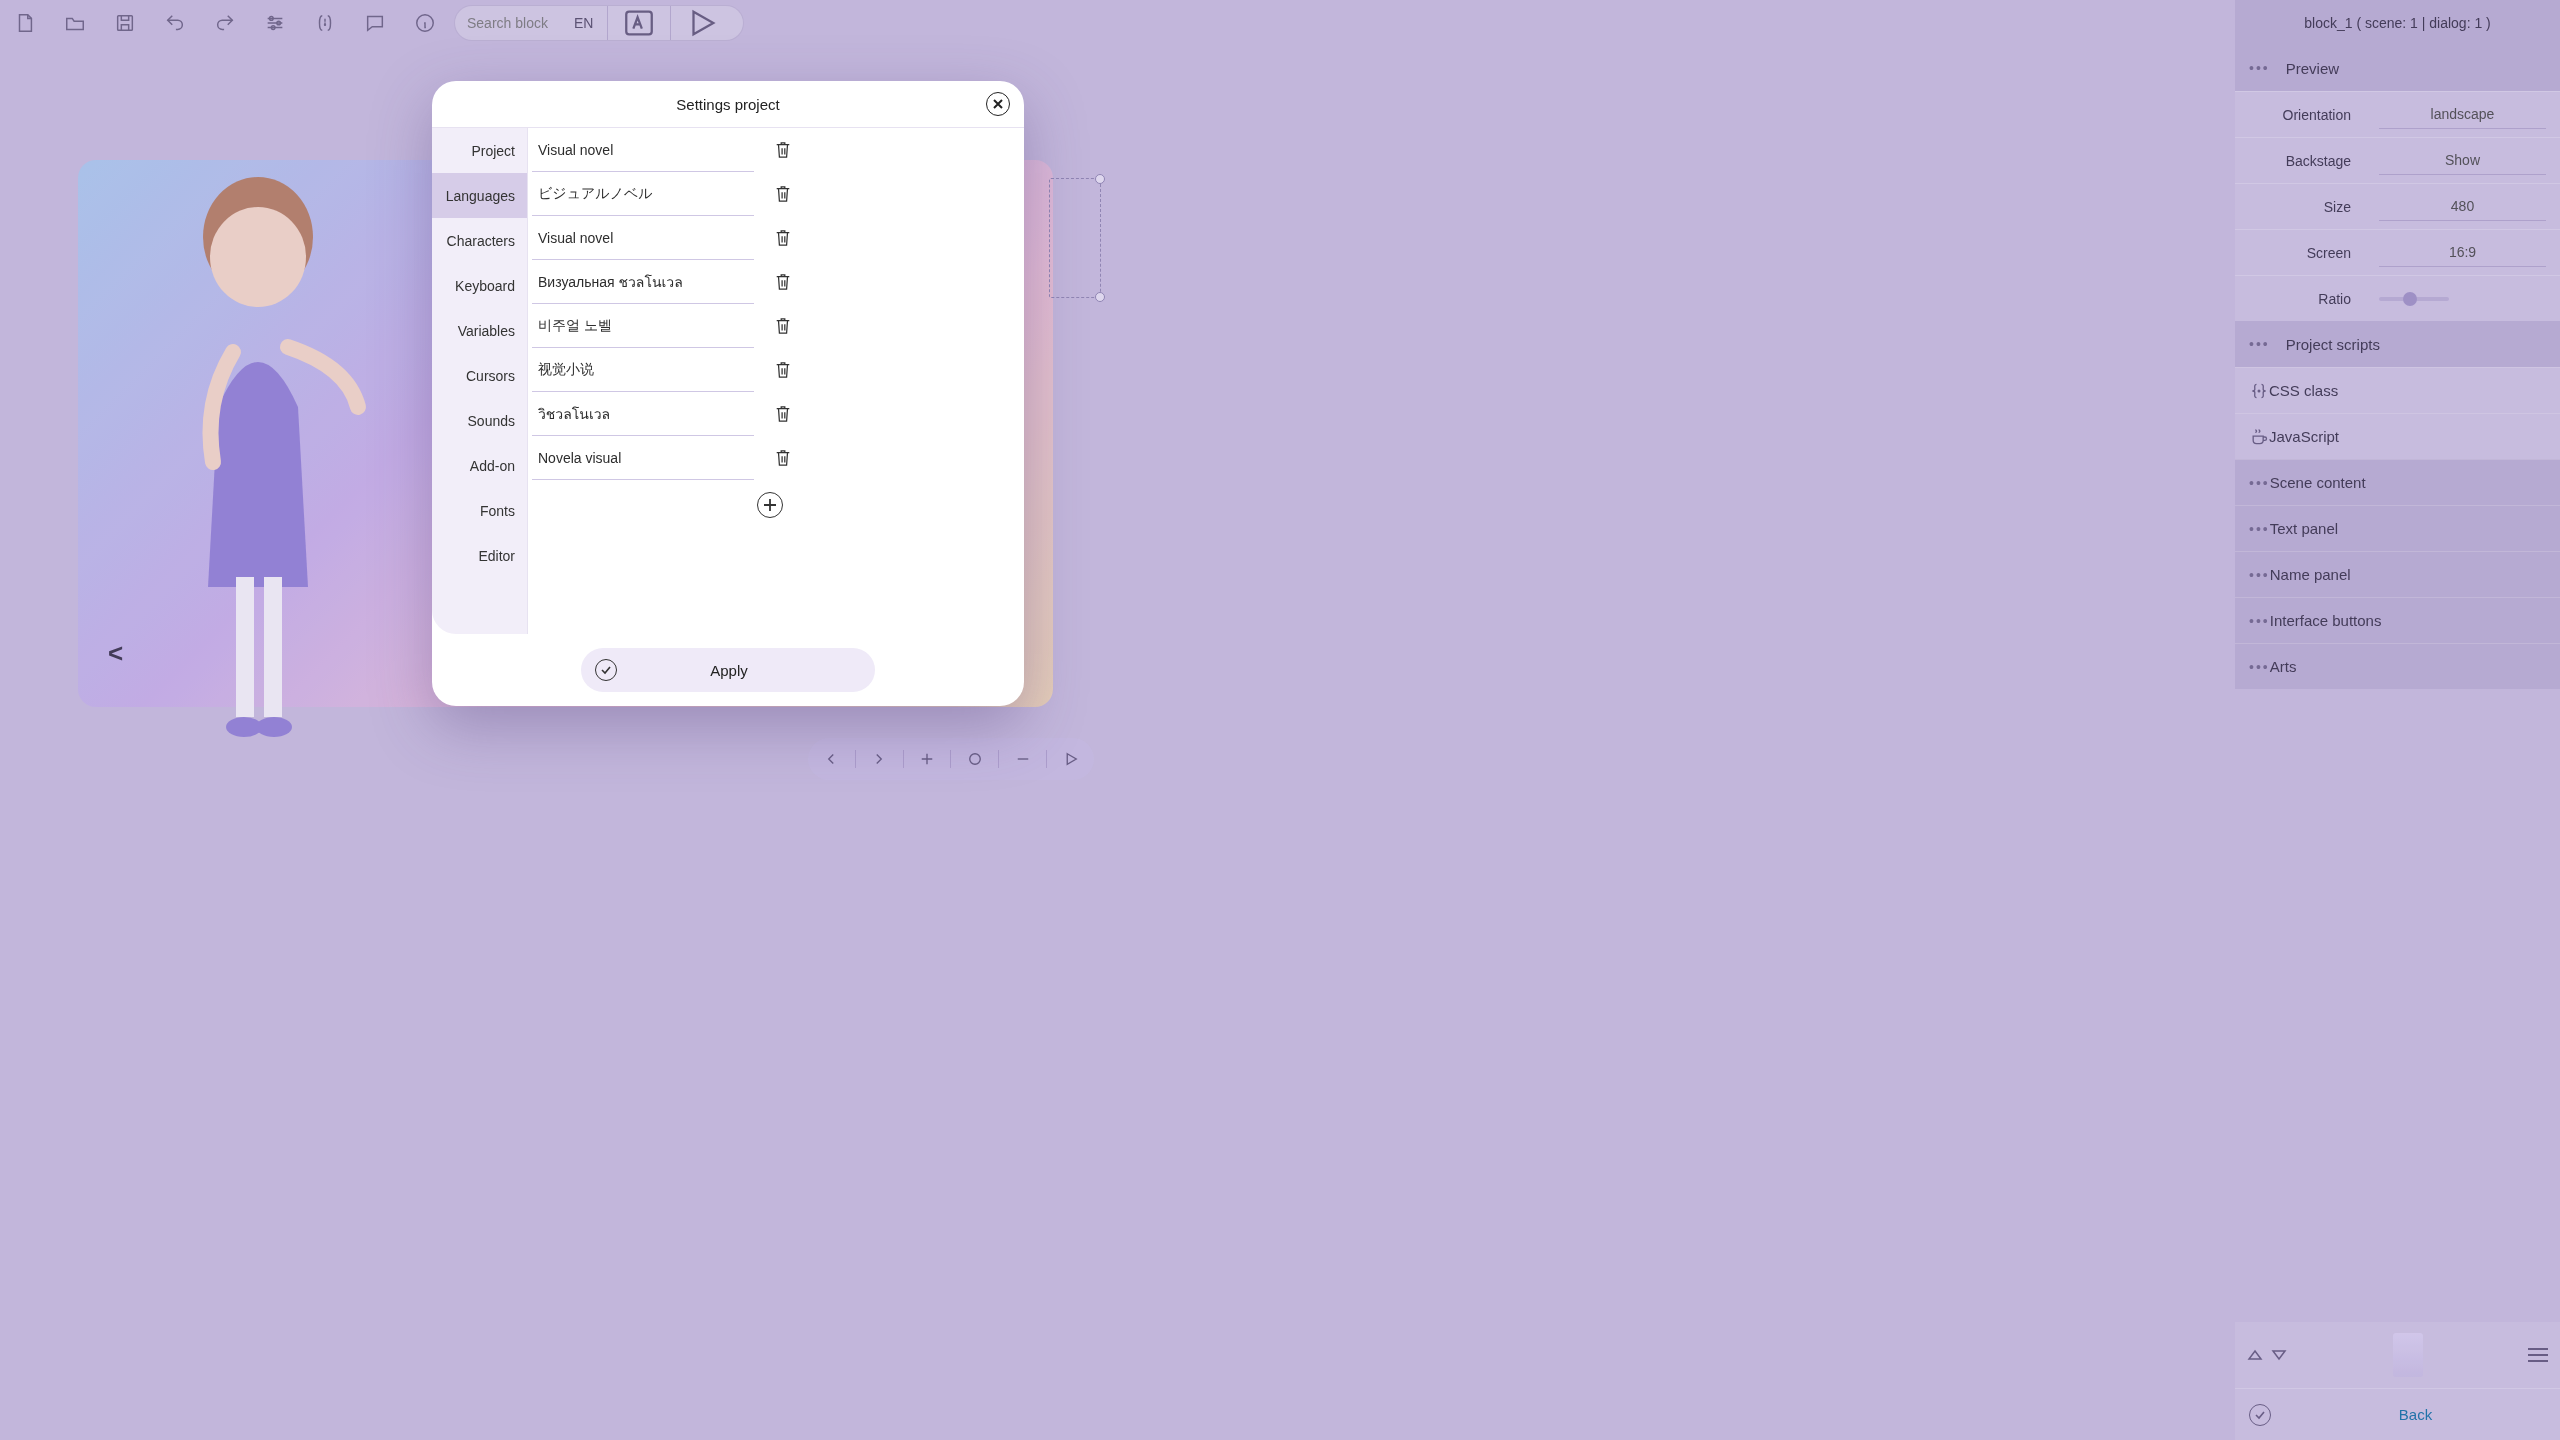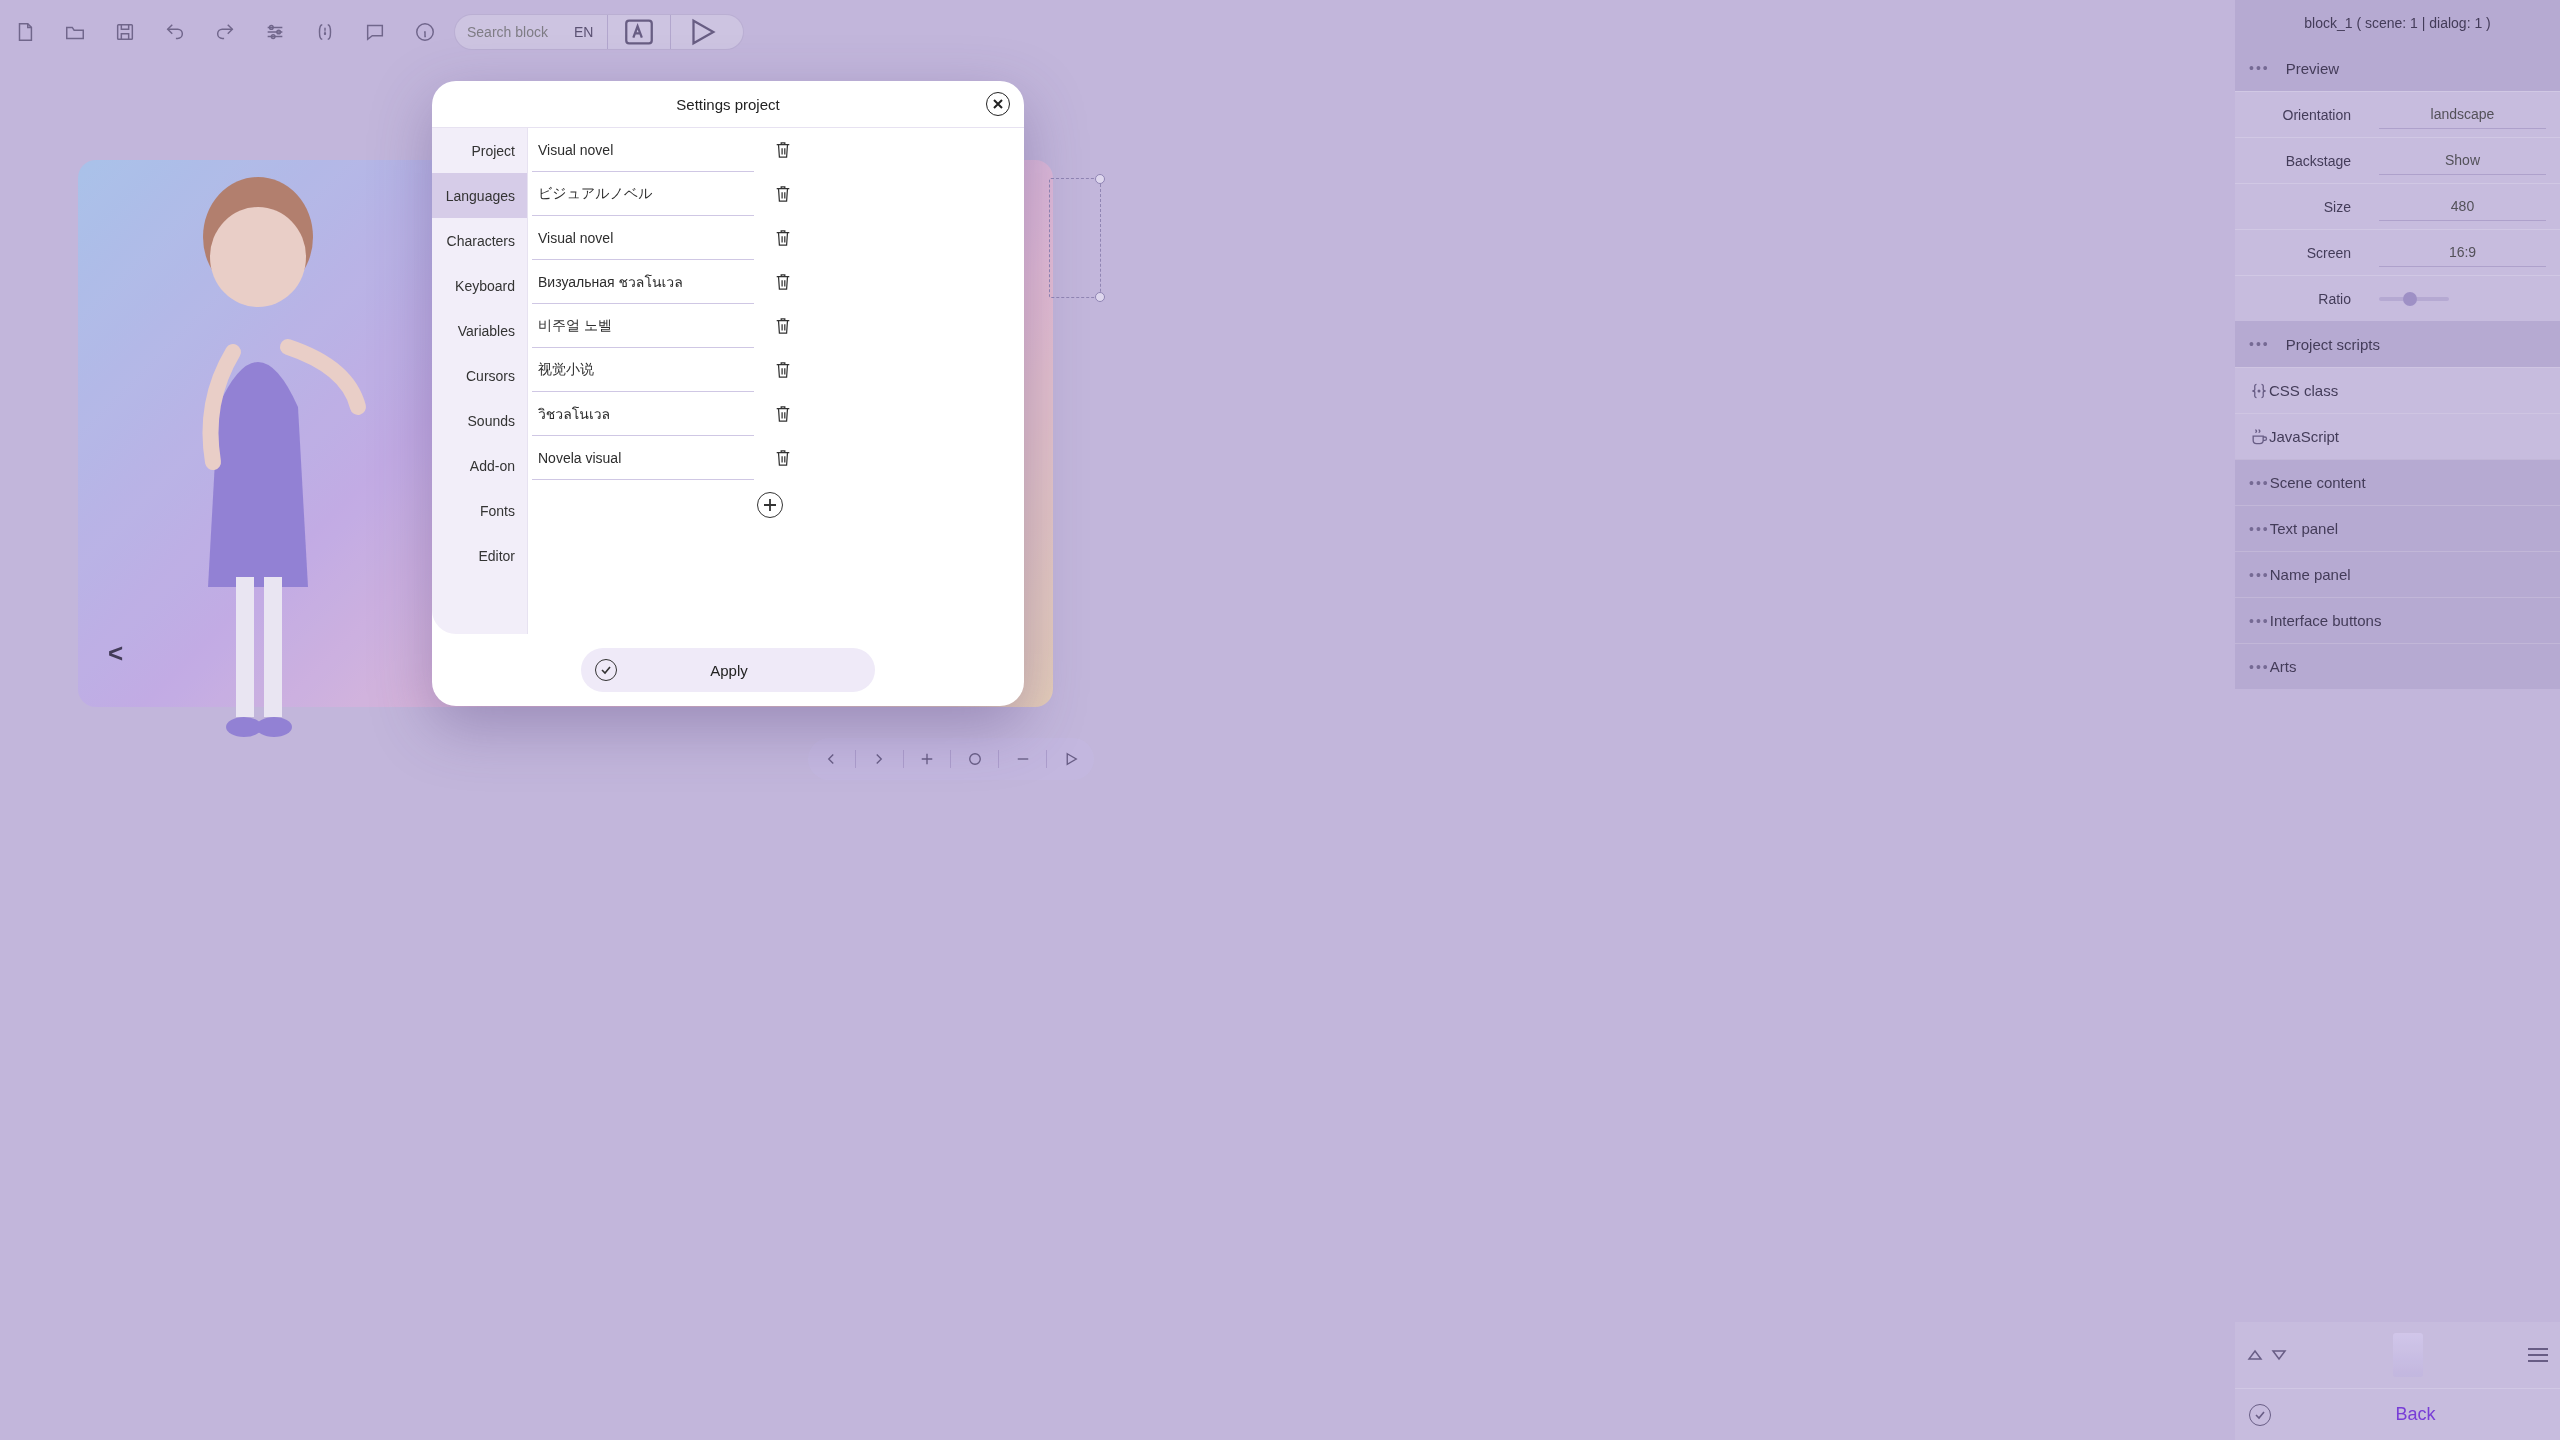--- a/index.html
+++ b/index.html
@@ -14,21 +14,21 @@
     --row-h:45px;
     --side-w:325px;
   }
   *{box-sizing:border-box;font-family:Arial,Helvetica,sans-serif;}
   html,body{margin:0;padding:0;width:1456px;height:816px;background:var(--bg);overflow:hidden;color:var(--ink);}
 
   
   .app{position:absolute;inset:0;}
 
   
-  .toolbar{position:absolute;left:0;top:9px;height:45px;display:flex;align-items:center;gap:28px;padding:0 14px;}
+  .toolbar{position:absolute;left:0;top:0;height:45px;display:flex;align-items:center;gap:28px;padding:0 14px;}
   .toolbar .ico{width:22px;height:22px;color:#594f73;opacity:.9;display:flex;align-items:center;justify-content:center;}
   .toolbar svg{width:100%;height:100%;stroke:#594f73;stroke-width:1.6;fill:none;}
   .search-pill{margin-left:-10px;display:flex;align-items:center;background:rgba(255,255,255,.25);border:1px solid rgba(120,100,160,.25);border-radius:22px;height:36px;padding:0 10px;}
   .search-pill input{border:none;background:transparent;outline:none;width:95px;font-size:14px;color:#594f73;}
   .search-pill .seg{padding:0 14px;border-left:1px solid rgba(120,100,160,.35);height:100%;display:flex;align-items:center;color:#4a4160;font-size:14px;}
   .search-pill .seg:first-of-type{border-left:none;}
 
   
   .infobar{position:absolute;right:0;top:0;width:var(--side-w);height:45px;background:var(--panel);display:flex;align-items:center;justify-content:center;font-size:14px;color:#2d2640;}
 
@@ -46,21 +46,21 @@
   .sp-item .txt{font-size:15px;color:#2d2640;}
 
   .sp-footer{margin-top:auto;}
   .thumb-bar{height:66px;background:var(--panel-light);display:flex;align-items:center;padding:0 12px;gap:8px;}
   .thumb-bar .tri{width:16px;height:12px;}
   .thumb-bar .spacer{flex:1;display:flex;justify-content:center;}
   .timeline-thumb{width:30px;height:44px;background:linear-gradient(#d9cff0,#c8bce3);border-radius:3px;position:relative;}
   .hamb{display:flex;flex-direction:column;gap:4px;}
   .hamb span{display:block;width:20px;height:2px;background:#5a4f76;}
   .back-bar{height:52px;background:var(--panel-light);display:flex;align-items:center;gap:14px;padding:0 14px;border-top:1px solid rgba(255,255,255,.25);}
-  .back-bar .txt{flex:1;text-align:center;font-size:18px;color:#6d28d9;}
+  .back-bar .txt{flex:1;text-align:center;font-size:15px;color:#0369a1;}
   .circle-check{width:22px;height:22px;border:1.6px solid #5a4f76;border-radius:50%;display:flex;align-items:center;justify-content:center;}
 
   
   .canvas{position:absolute;left:78px;top:160px;width:975px;height:547px;border-radius:18px;background:linear-gradient(135deg,#a9c9ef 0%,#c7aeea 40%,#eec1d7 70%,#f2d8b4 100%);overflow:visible;}
   .canvas .chev{position:absolute;left:30px;bottom:38px;font-size:26px;font-weight:bold;color:#2d2640;}
   .drag-outline{position:absolute;right:-48px;top:18px;width:52px;height:120px;border:1px dashed #8a7fae;border-radius:2px;}
   .drag-outline::before,.drag-outline::after{content:"";position:absolute;width:8px;height:8px;border:1px solid #8a7fae;background:#eae3f6;border-radius:50%;right:-5px;}
   .drag-outline::before{top:-5px;} .drag-outline::after{bottom:-5px;}
   .charimg{position:absolute;left:60px;bottom:-80px;width:240px;height:640px;}
 

